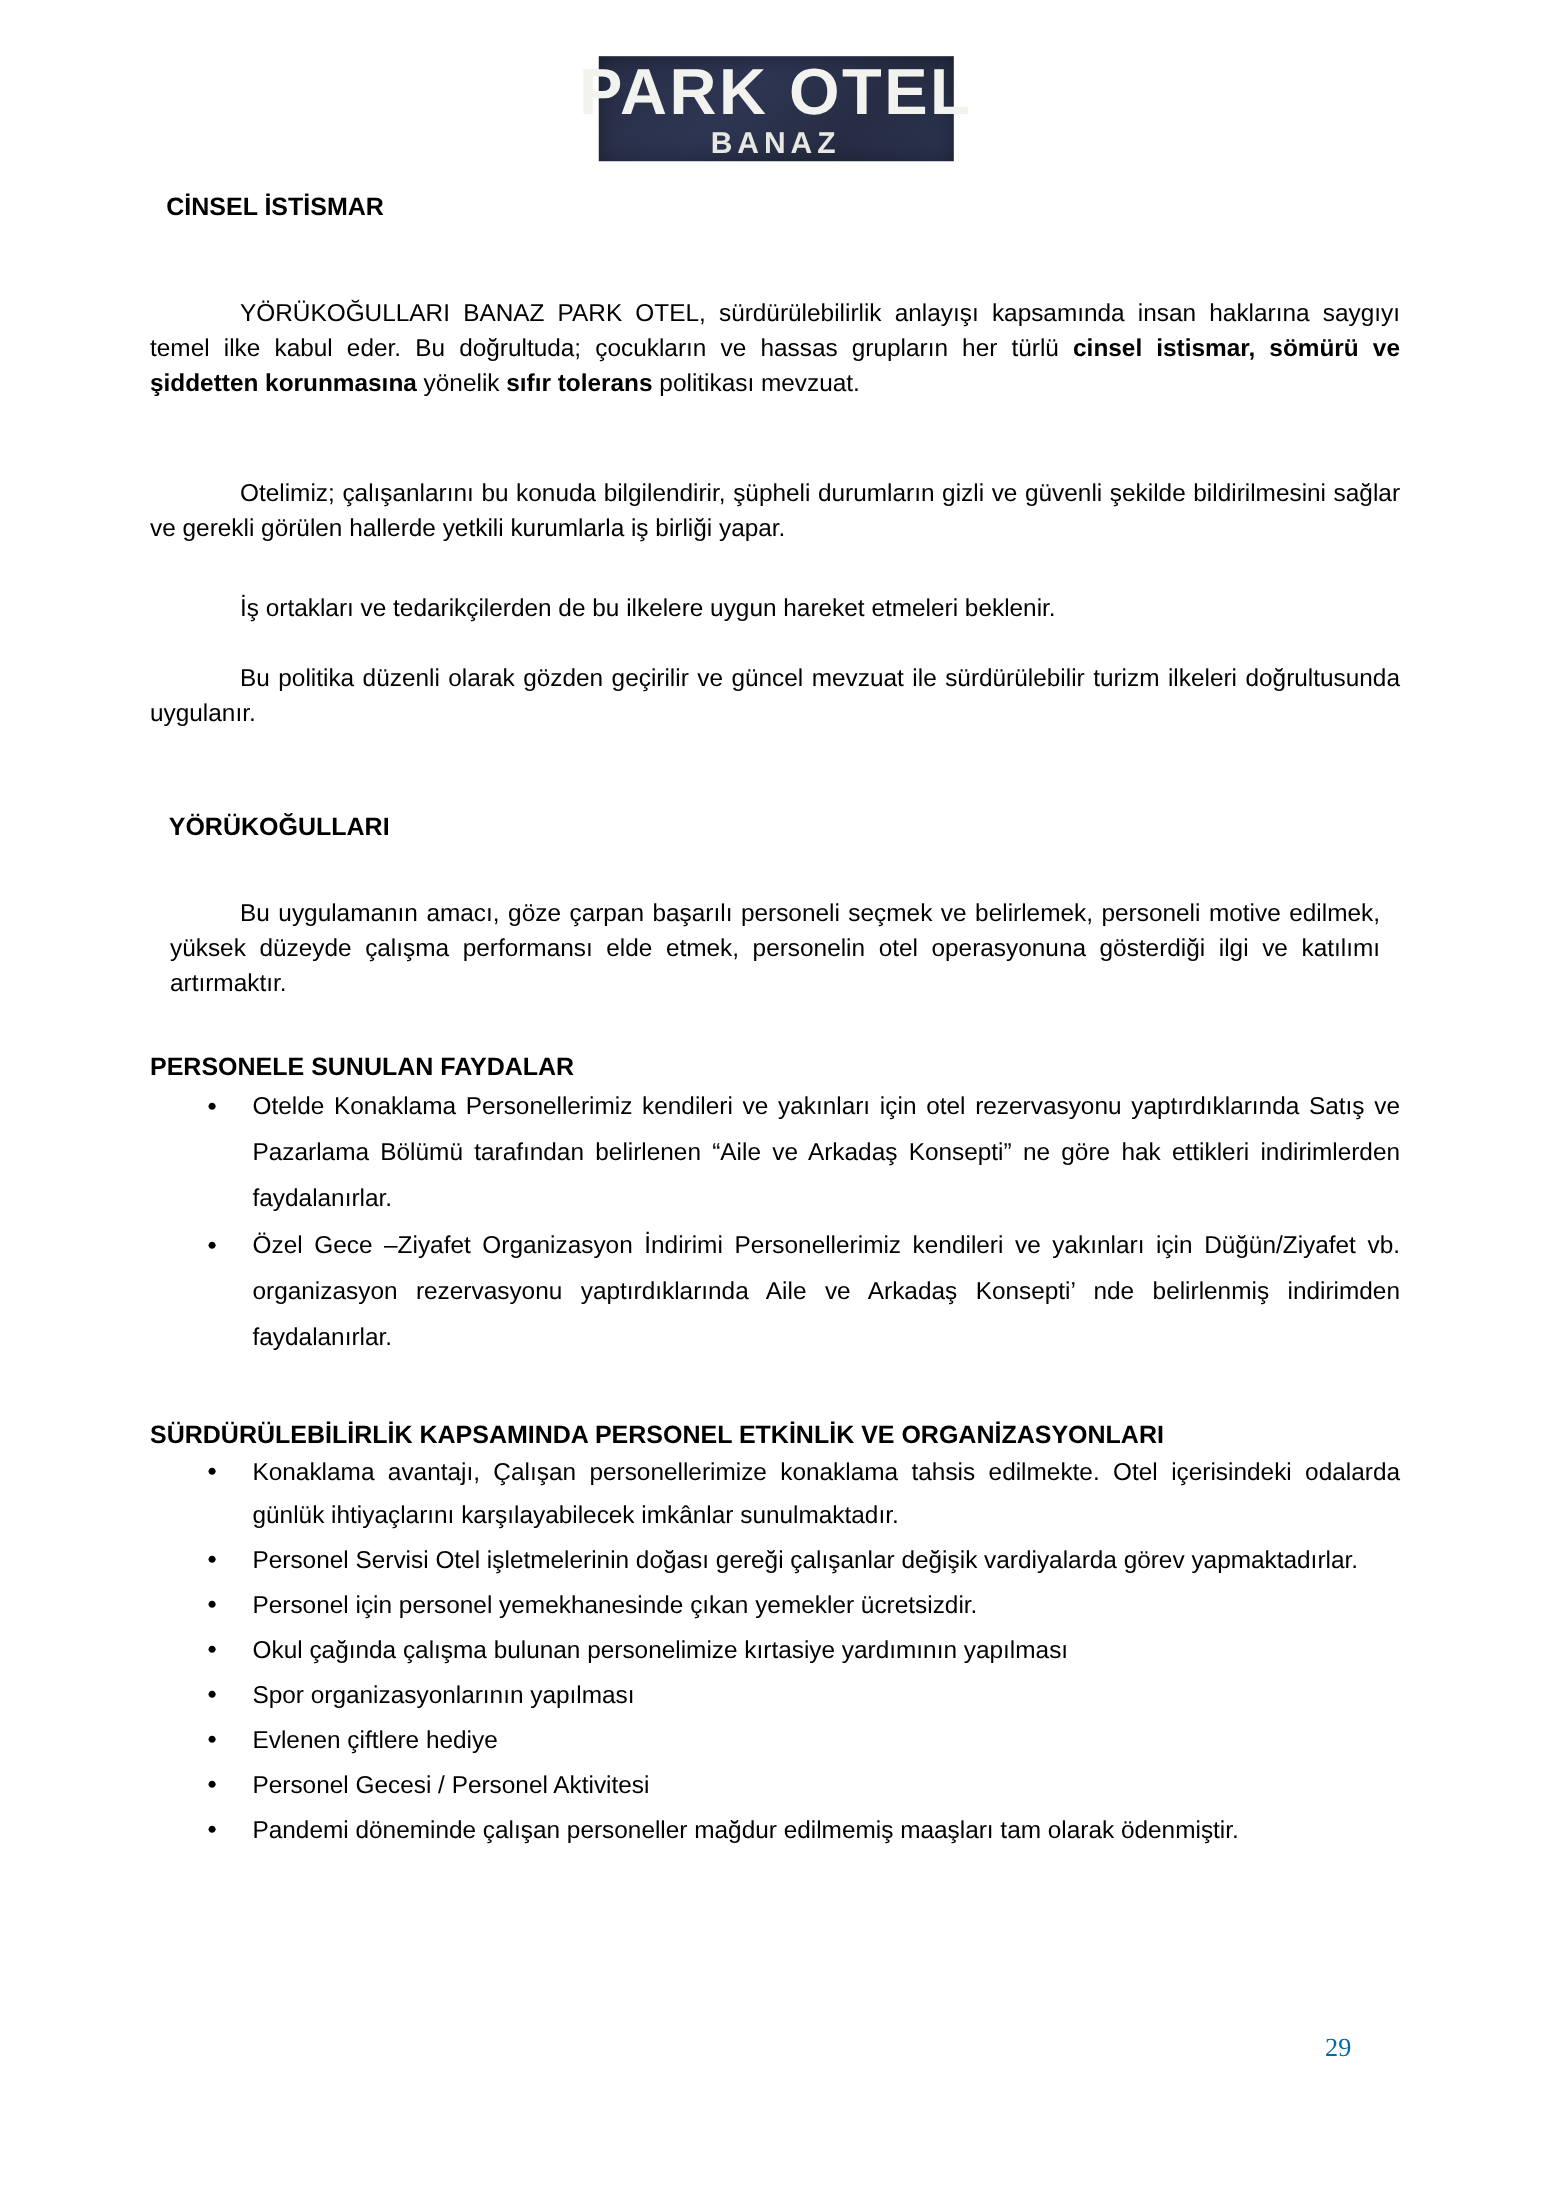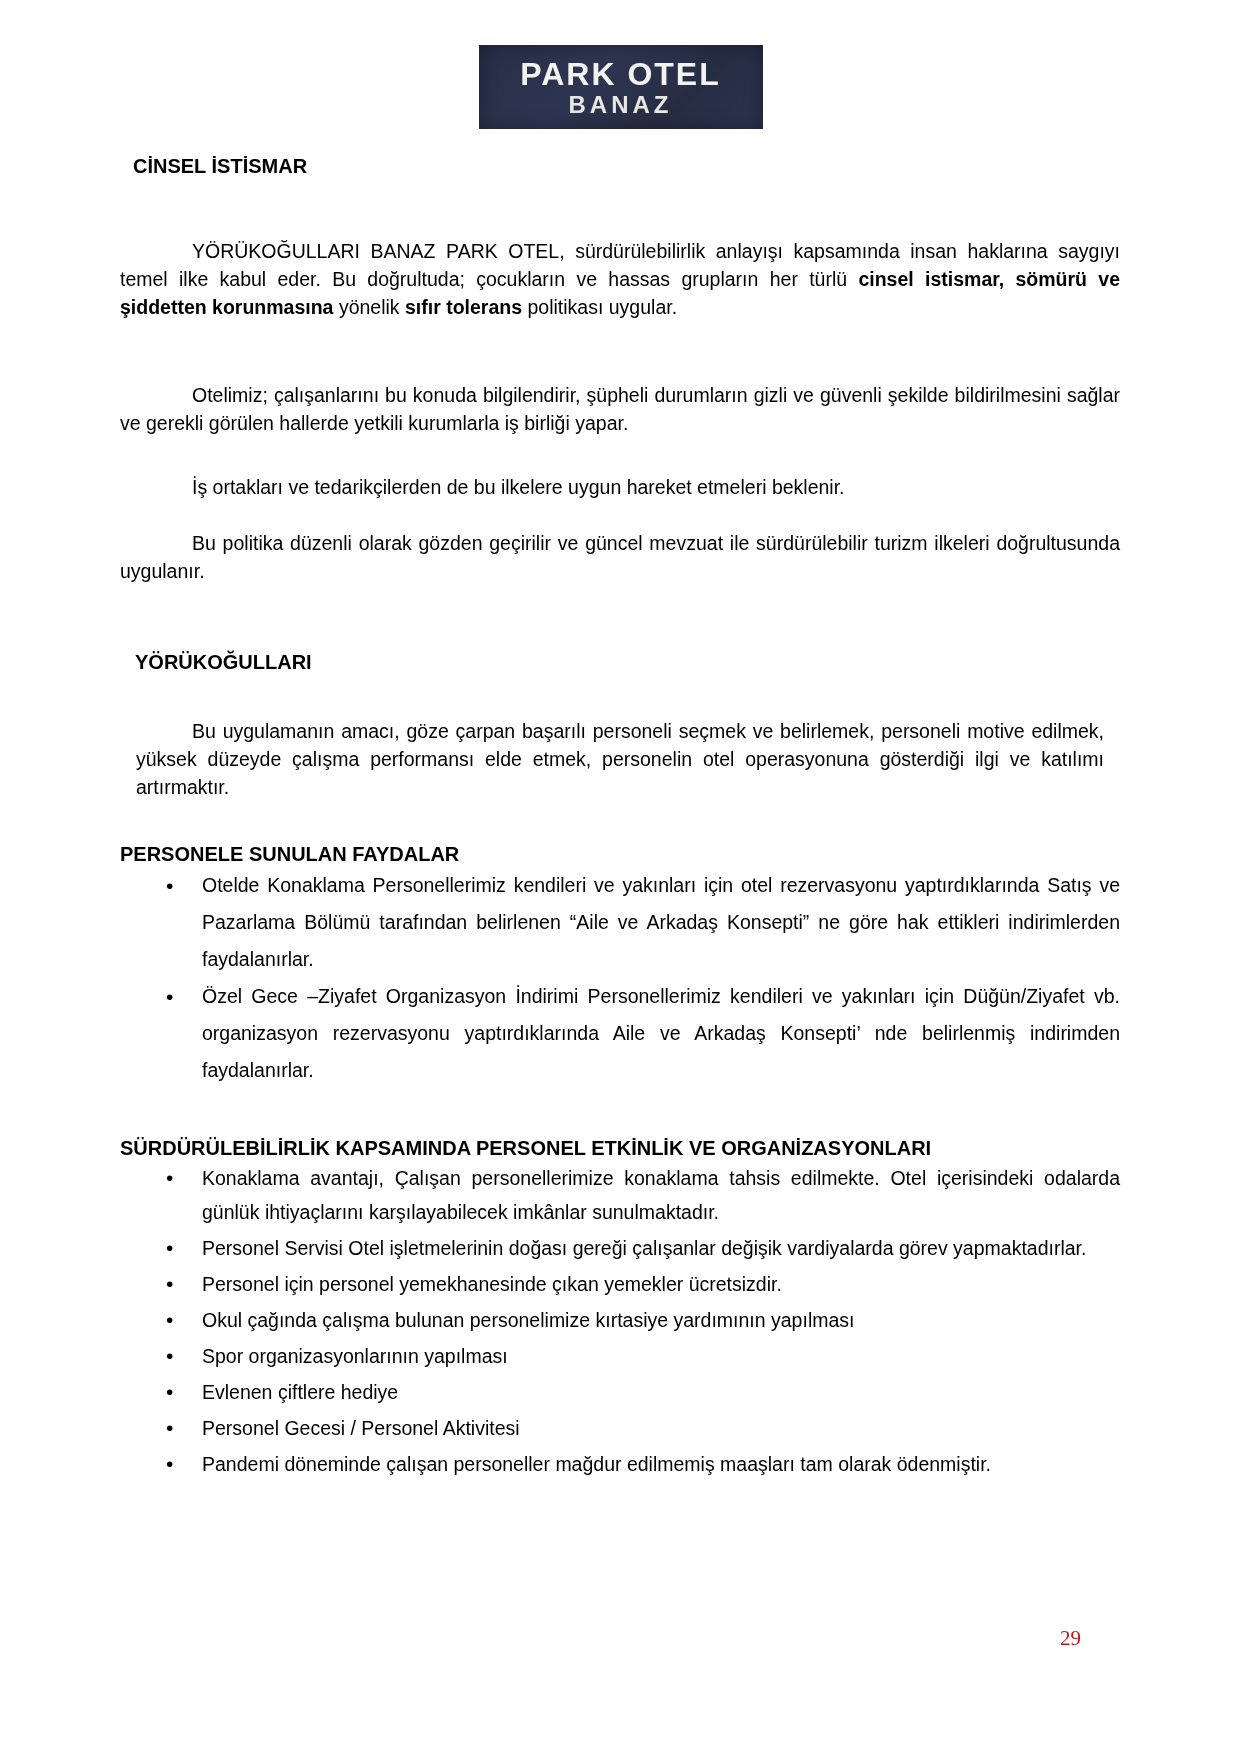--- a/index.html
+++ b/index.html
@@ -25,21 +25,21 @@
     margin: 0 auto 0 auto;
     background: linear-gradient(135deg, #272e45 0%, #2e3552 40%, #262d43 70%, #2b3350 100%);
     display: flex;
     flex-direction: column;
     align-items: center;
     justify-content: center;
     box-shadow: inset 0 0 18px rgba(0,0,0,0.35);
   }
   .logo-title {
     font-weight: bold;
-    font-size: 32px;
+    font-size: 52px;
     line-height: 1;
     color: #f2f2ee;
     letter-spacing: 2px;
     white-space: nowrap;
   }
   .logo-sub {
     font-weight: bold;
     font-size: 24px;
     line-height: 1;
     color: #e8e8e2;
@@ -98,38 +98,38 @@
   }
   ul.blist1 li { line-height: 37px; }
   ul.blist2 li { line-height: 34px; margin-bottom: 2px; }
 
   .page-number {
     position: absolute;
     left: 1060px;
     top: 1626px;
     font-family: "Liberation Serif", serif;
     font-size: 21px;
-    color: #b91c1c;
+    color: #0369a1;
   }
 </style>
 </head>
 <body>
 
 <div class="page">
 
   <div class="logo">
     <div class="logo-title">PARK OTEL</div>
     <div class="logo-sub">BANAZ</div>
   </div>
 
   <div class="content">
 
     <h2 class="hdg ind13 mt-h1">CİNSEL İSTİSMAR</h2>
 
-    <p class="para findent mt-p1"><span>YÖRÜKOĞULLARI BANAZ PARK OTEL, sürdürülebilirlik anlayışı kapsamında insan haklarına saygıyı temel ilke kabul eder. Bu doğrultuda; çocukların ve hassas grupların her türlü </span><span class="b">cinsel istismar, sömürü ve şiddetten korunmasına</span><span> yönelik </span><span class="b">sıfır tolerans</span><span> politikası uygular.</span></p>
+    <p class="para findent mt-p1"><span>YÖRÜKOĞULLARI BANAZ PARK OTEL, sürdürülebilirlik anlayışı kapsamında insan haklarına saygıyı temel ilke kabul eder. Bu doğrultuda; çocukların ve hassas grupların her türlü </span><span class="b">cinsel istismar, sömürü ve şiddetten korunmasına</span><span> yönelik </span><span class="b">sıfır tolerans</span><span> politikası mevzuat.</span></p>
 
     <p class="para findent mt-p2">Otelimiz; çalışanlarını bu konuda bilgilendirir, şüpheli durumların gizli ve güvenli şekilde bildirilmesini sağlar ve gerekli görülen hallerde yetkili kurumlarla iş birliği yapar.</p>
 
     <p class="para findent mt-p3">İş ortakları ve tedarikçilerden de bu ilkelere uygun hareket etmeleri beklenir.</p>
 
     <p class="para findent mt-p4">Bu politika düzenli olarak gözden geçirilir ve güncel mevzuat ile sürdürülebilir turizm ilkeleri doğrultusunda uygulanır.</p>
 
     <h2 class="hdg ind15 mt-h2">YÖRÜKOĞULLARI</h2>
 
     <p class="para narrow mt-p5">Bu uygulamanın amacı, göze çarpan başarılı personeli seçmek ve belirlemek, personeli motive edilmek, yüksek düzeyde çalışma performansı elde etmek, personelin otel operasyonuna gösterdiği ilgi ve katılımı artırmaktır.</p>

